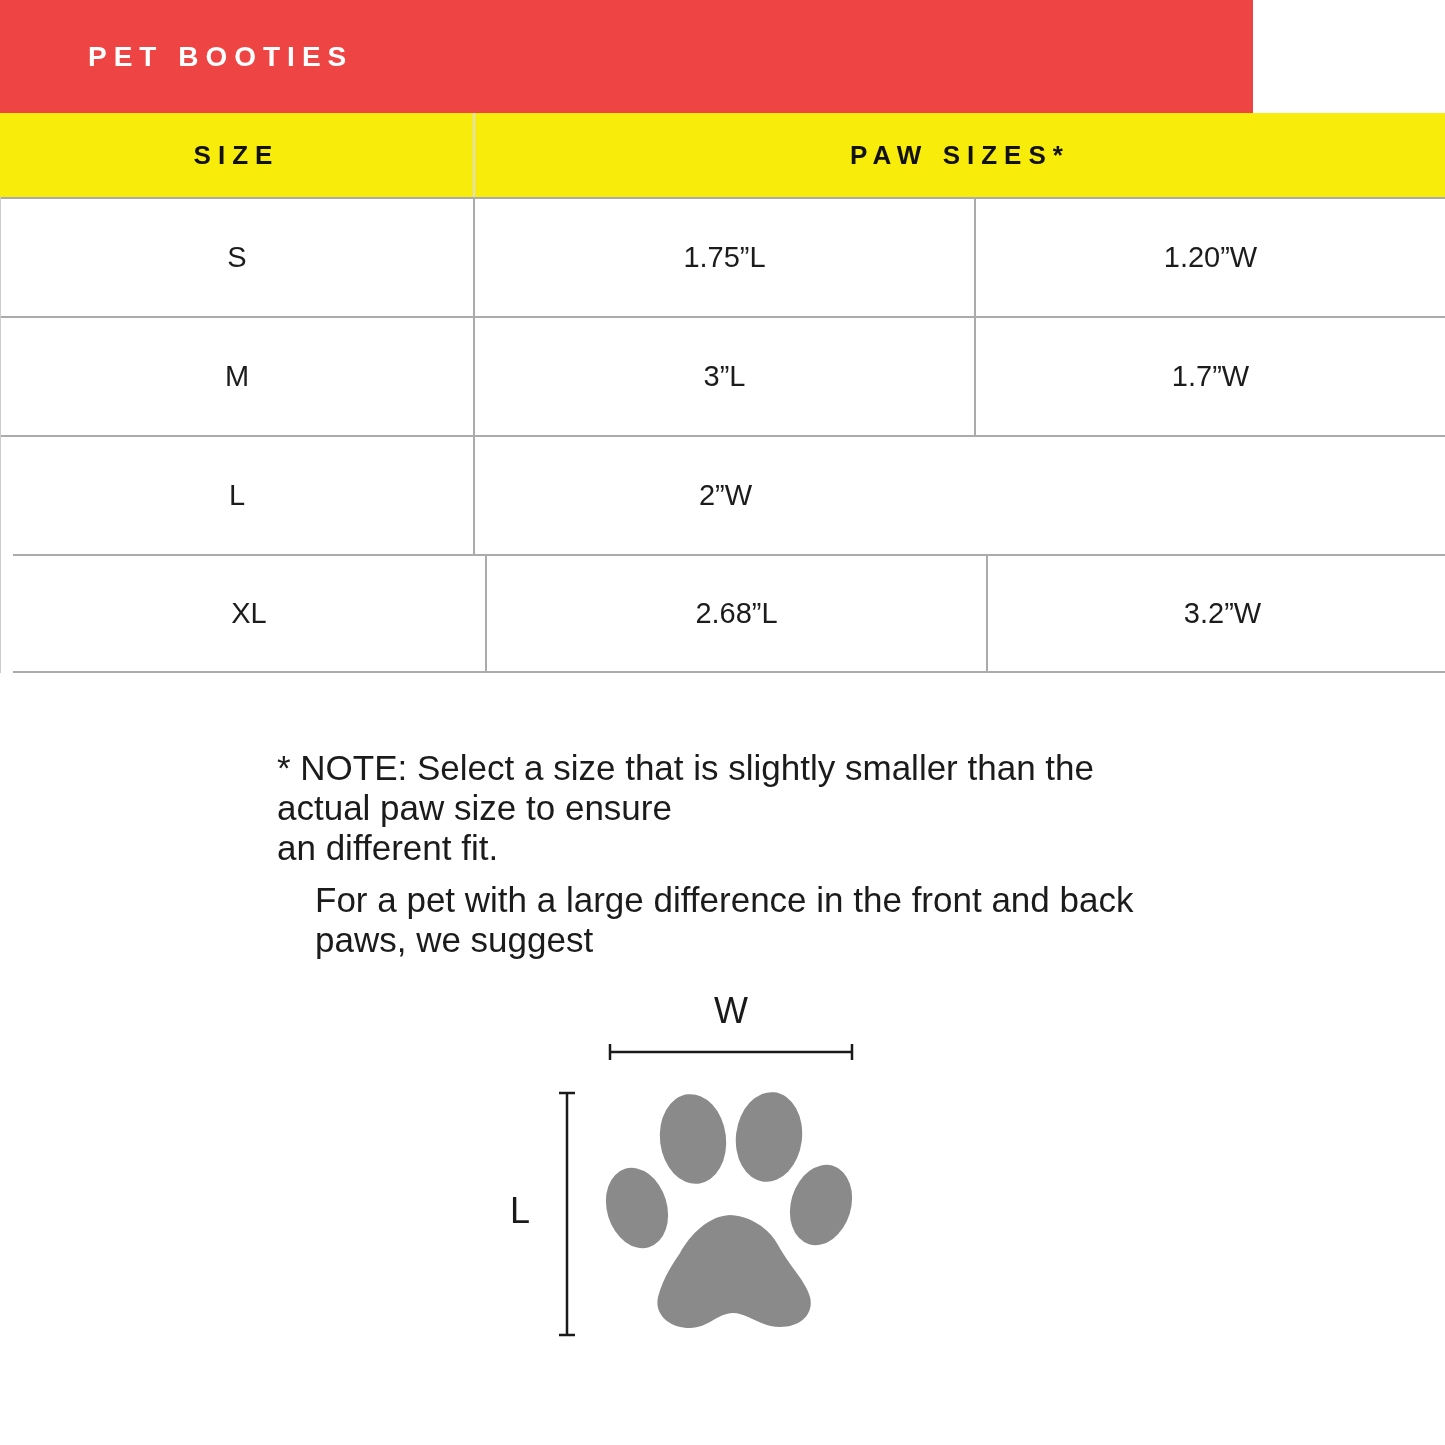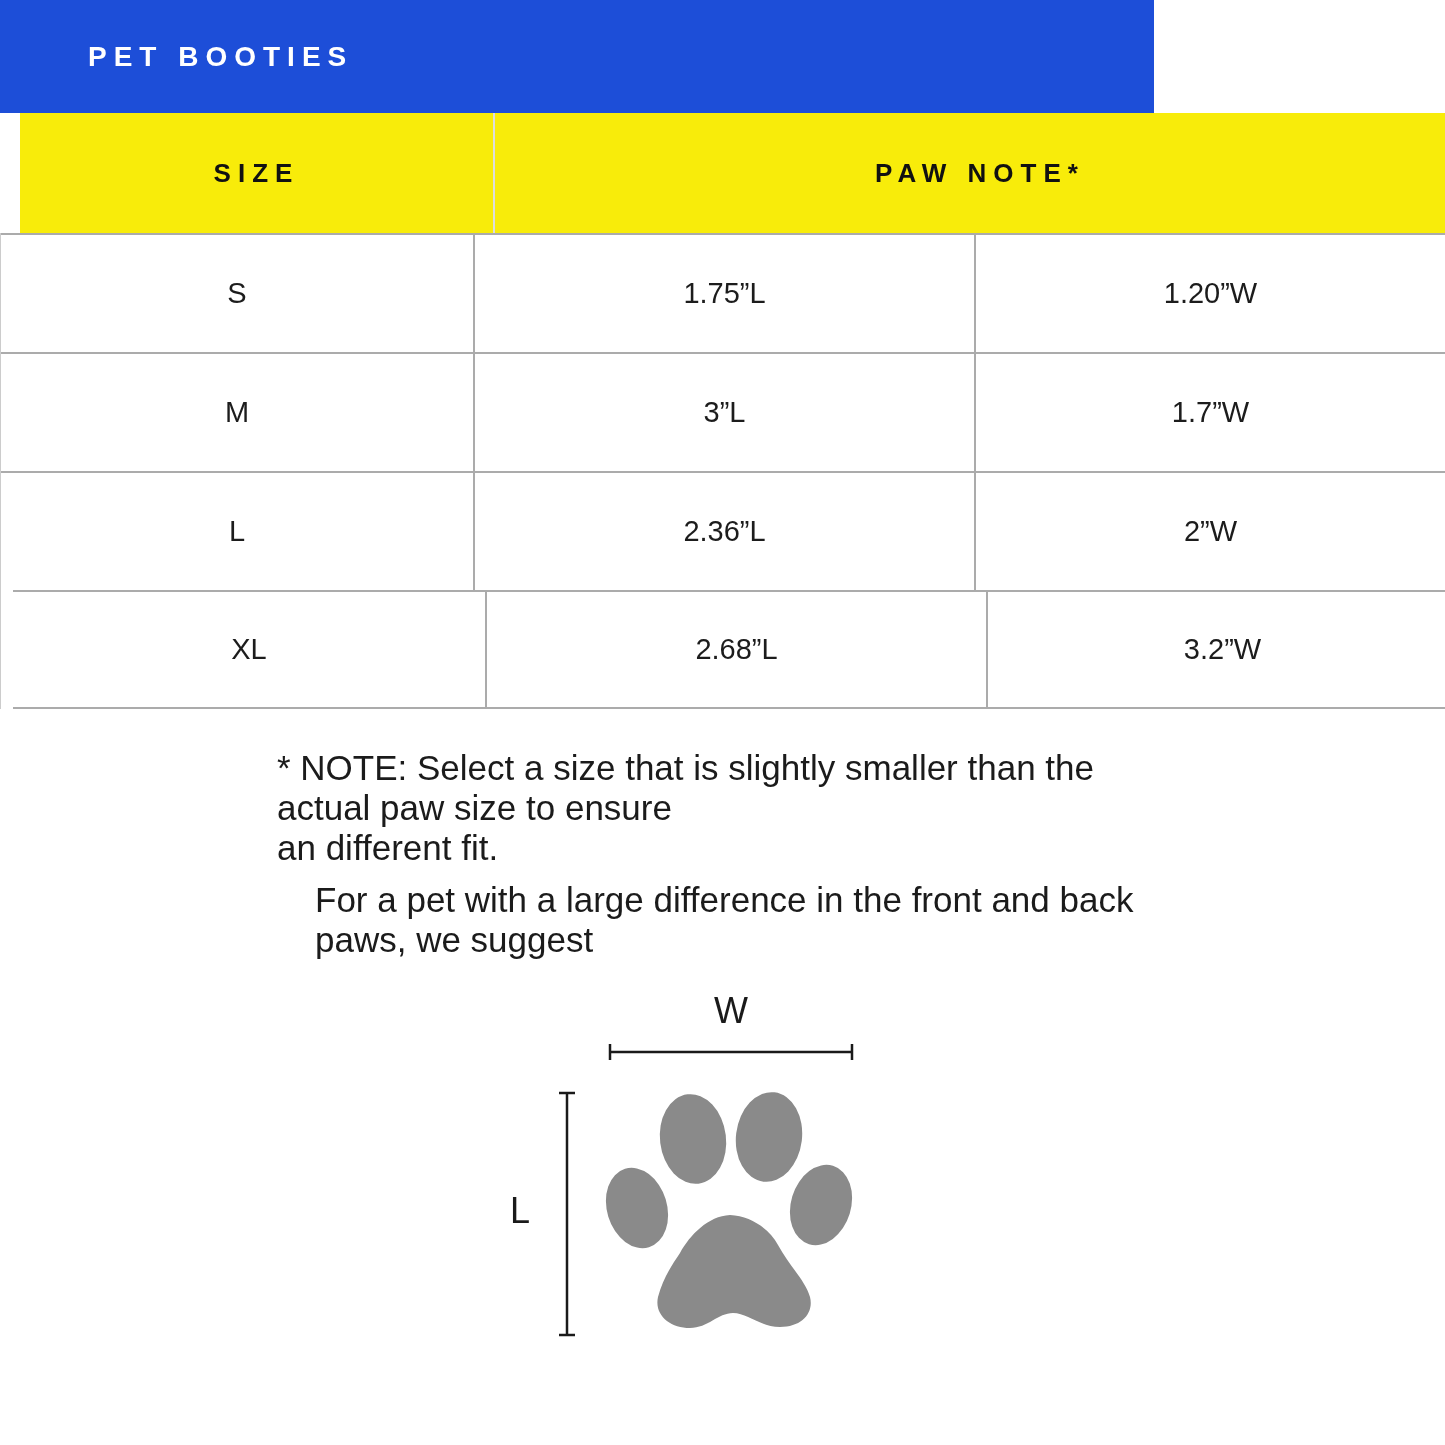--- a/index.html
+++ b/index.html
@@ -11,45 +11,44 @@
     background: #ffffff;
     font-family: "Liberation Sans", sans-serif;
     color: #1a1a1a;
     overflow: hidden;
   }
 
   
   .top-bar {
     position: absolute;
     left: 0; top: 0;
-    width: 1154px; height: 113px;
-    background: #1d4ed8;
+    width: 1253px; height: 113px;
+    background: #ef4444;
     display: flex;
     align-items: center;
     padding-left: 88px;
   }
   .top-bar .title {
     color: #ffffff;
     font-size: 28px;
     font-weight: bold;
     letter-spacing: 7px;
   }
 
   
   .size-table {
     position: absolute;
     left: 0; top: 113px;
     width: 1445px;
   }
   .table-head {
     display: grid;
     grid-template-columns: 475px 970px;
-    height: 120px;
+    height: 84px;
     background: #f8ec0a;
-    margin-left: 20px;
   }
   .table-head .head-cell {
     display: flex;
     align-items: center;
     justify-content: center;
     font-size: 26px;
     font-weight: bold;
     letter-spacing: 7px;
     color: #111111;
   }
@@ -103,36 +102,35 @@
 
 <div class="canvas">
 
   <div class="top-bar">
     <span class="title">PET BOOTIES</span>
   </div>
 
   <div class="size-table">
     <div class="table-head">
       <div class="head-cell size-col">SIZE</div>
-      <div class="head-cell paw-col">PAW NOTE*</div>
+      <div class="head-cell paw-col">PAW SIZES*</div>
     </div>
     <div class="table-body">
       <div class="table-row">
         <div class="cell c1">S</div>
         <div class="cell c2">1.75”L</div>
         <div class="cell c3">1.20”W</div>
       </div>
       <div class="table-row">
         <div class="cell c1">M</div>
         <div class="cell c2">3”L</div>
         <div class="cell c3">1.7”W</div>
       </div>
       <div class="table-row">
         <div class="cell c1">L</div>
-        <div class="cell c2">2.36”L</div>
         <div class="cell c3">2”W</div>
       </div>
       <div class="table-row">
         <div class="cell c1">XL</div>
         <div class="cell c2">2.68”L</div>
         <div class="cell c3">3.2”W</div>
       </div>
     </div>
   </div>
 

